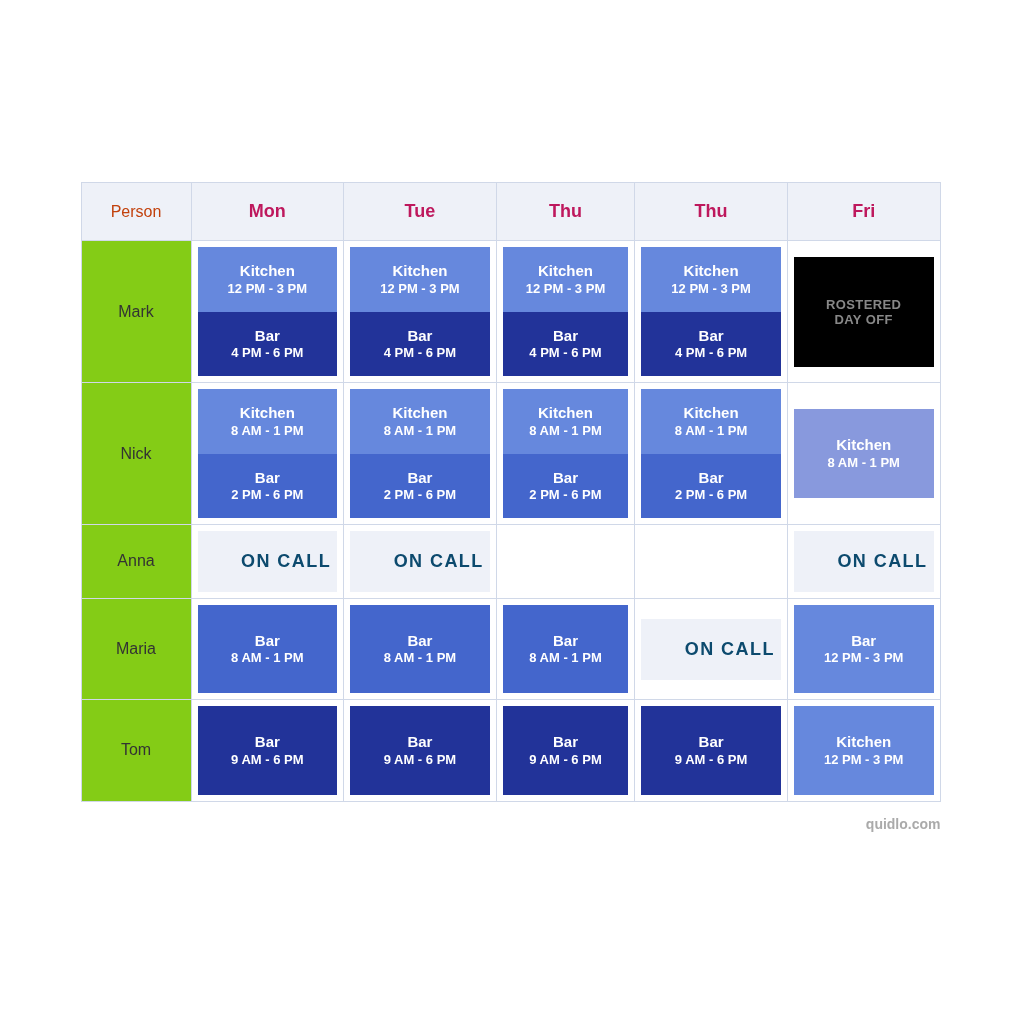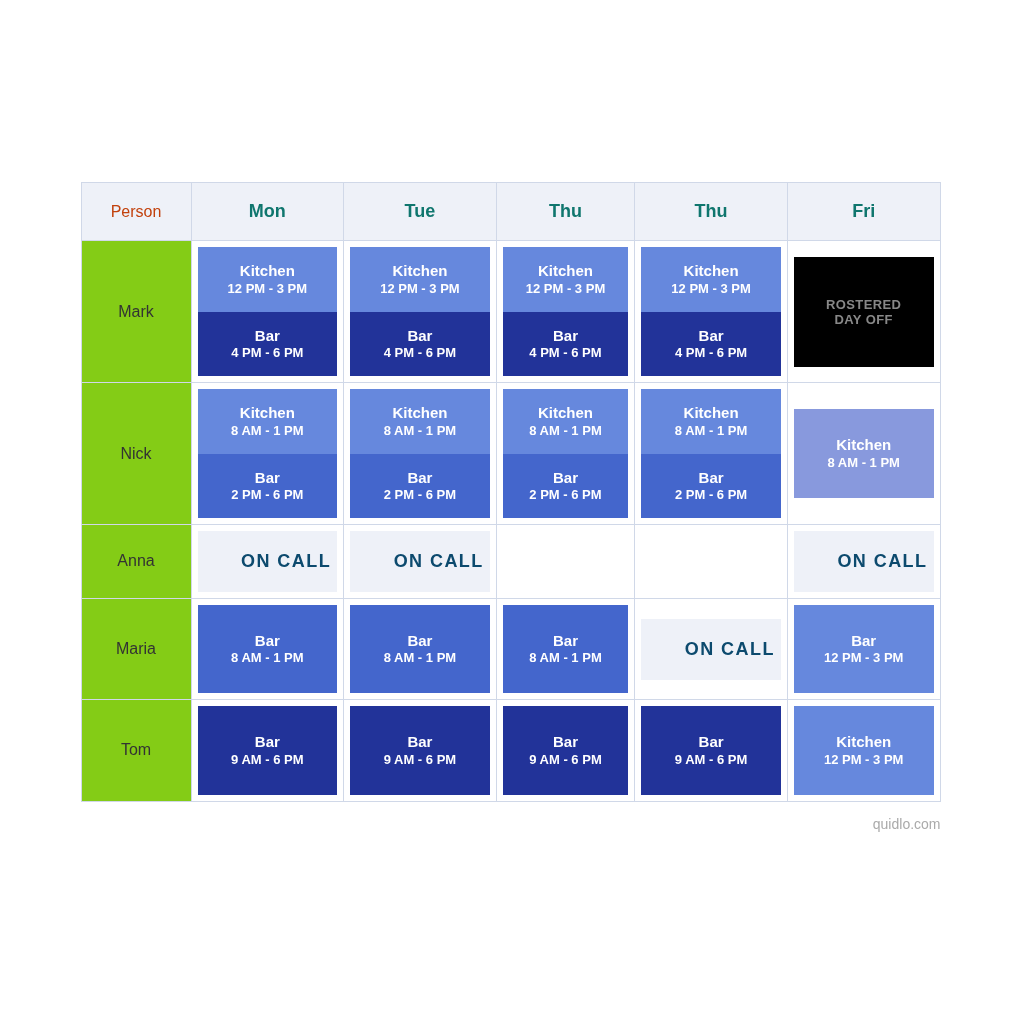--- a/index.html
+++ b/index.html
@@ -29,21 +29,21 @@
     }
     .schedule-table th, .schedule-table td {
       border: 1px solid #d0d8e8;
       text-align: center;
       vertical-align: middle;
       padding: 6px;
     }
     
     .header-row th {
       background: #eef1f8;
-      color: #0f766e;
+      color: #be185d;
       font-weight: 600;
       font-size: 18px;
       padding: 18px 10px;
     }
     .header-row th.person-col {
       font-size: 16px;
       color: #c2410c;
       font-weight: 500;
     }
     
@@ -105,20 +105,21 @@
       text-align: right;
     }
     .empty-cell {
       background: #ffffff;
     }
     .footer {
       text-align: right;
       margin-top: 14px;
       color: #aaa;
       font-size: 14px;
+      font-weight: bold;
     }
     
     .schedule-table tr td, .schedule-table tr th {
       height: auto;
     }
   </style>
 </head>
 <body>
 
 <div class="page">

